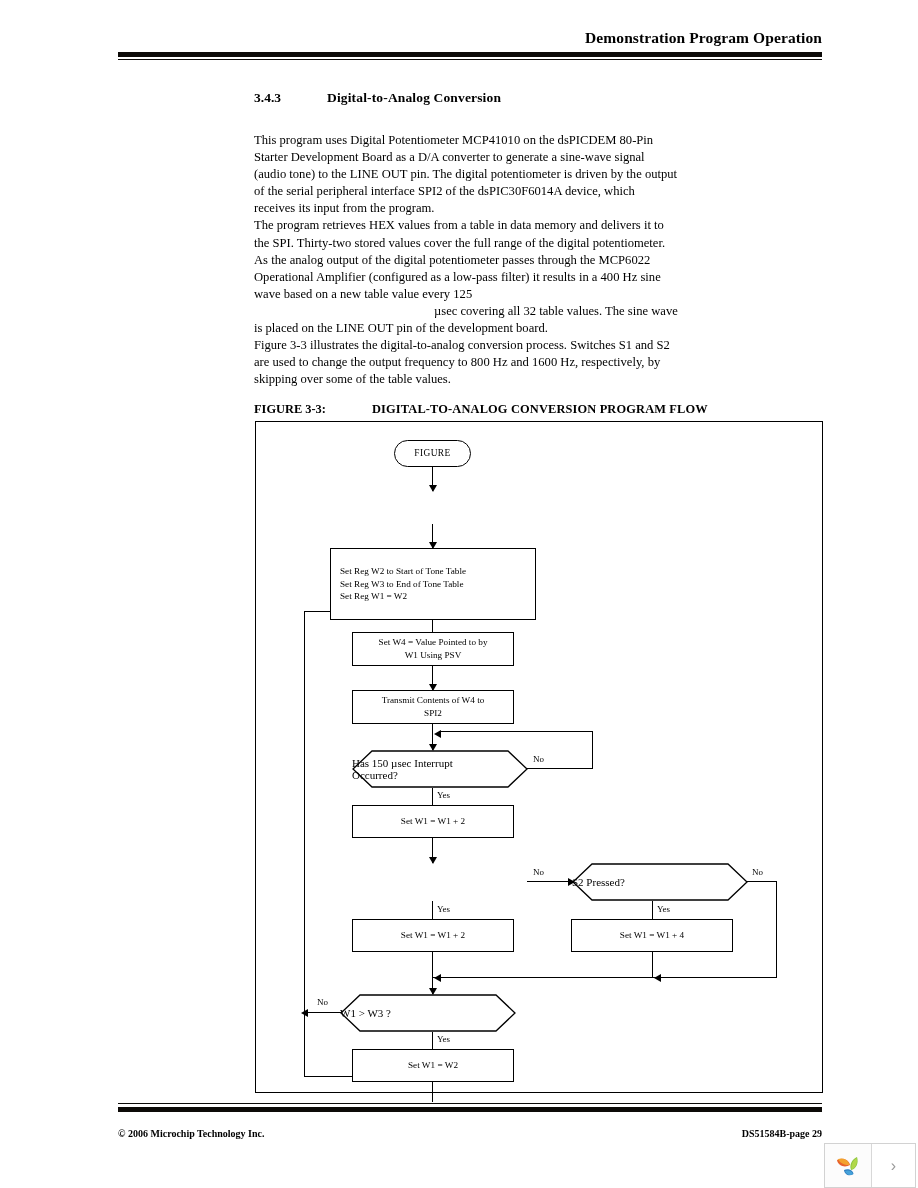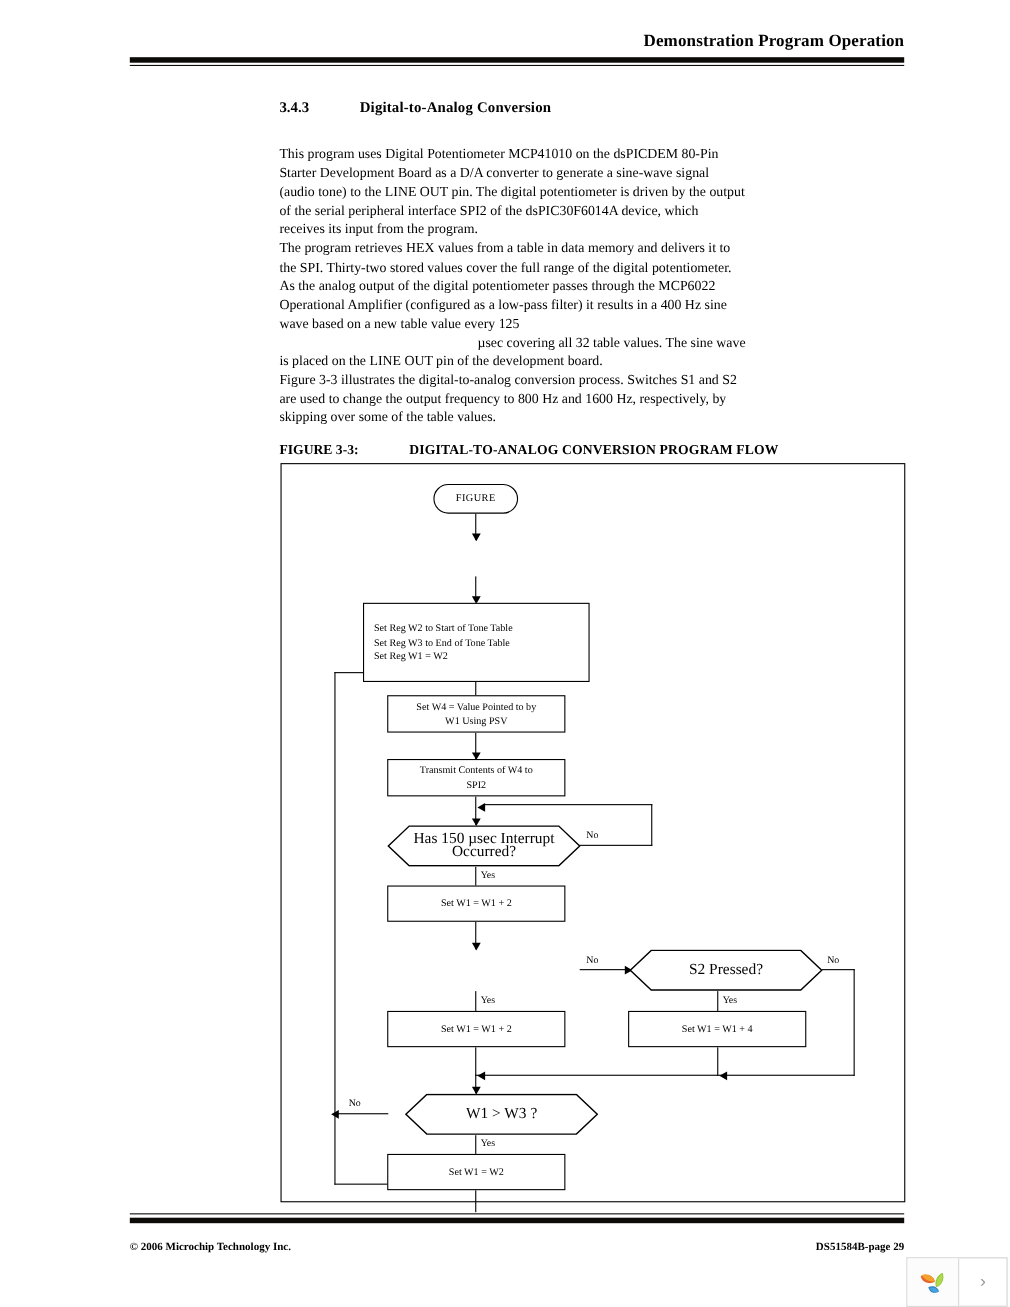--- a/index.html
+++ b/index.html
@@ -137,23 +137,23 @@
     position: absolute;
     z-index: 3;
   }
   .hex .hx-label {
     position: absolute;
     left: 0; top: 0;
     width: 100%;
     height: 100%;
     display: flex;
     flex-direction: column;
-    align-items: center;
+    align-items: flex-start;
     justify-content: center;
-    font-size: 14px;
+    font-size: 11px;
     line-height: 12.4px;
     text-align: center;
     pointer-events: none;
   }
   .hex svg { display: block; }
 
   
   .ln {
     position: absolute;
     background: #000;
@@ -369,21 +369,21 @@
     </div>
 
     <div class="ln lnv" style="left:396px; top:530px; height:26px;"></div>
     <div class="ln lnh" style="left:176px; top:555px; width:345px;"></div>
     <div class="arw arw-l" style="left:178px; top:551.5px;"></div>
     <div class="arw arw-l" style="left:398px; top:551.5px;"></div>
 
     <div class="ln lnv" style="left:176px; top:530px; height:42px;"></div>
     <div class="arw arw-d" style="left:172.5px; top:566px;"></div>
 
-    <div class="hex" style="left:112px; top:572px; width:176px; height:38px;">
+    <div class="hex" style="left:84px; top:572px; width:176px; height:38px;">
       <svg width="176" height="38" viewBox="0 0 176 38">
         <polygon points="20,1 156,1 175,19 156,37 20,37 1,19" fill="#ffffff" stroke="#000000" stroke-width="1.3"></polygon>
       </svg>
       <div class="hx-label">
         <span>W1 &gt; W3 ?</span>
       </div>
     </div>
 
     <div class="ln lnh" style="left:49px; top:590px; width:48px;"></div>
     <div class="arw arw-l" style="left:45px; top:586.5px;"></div>

